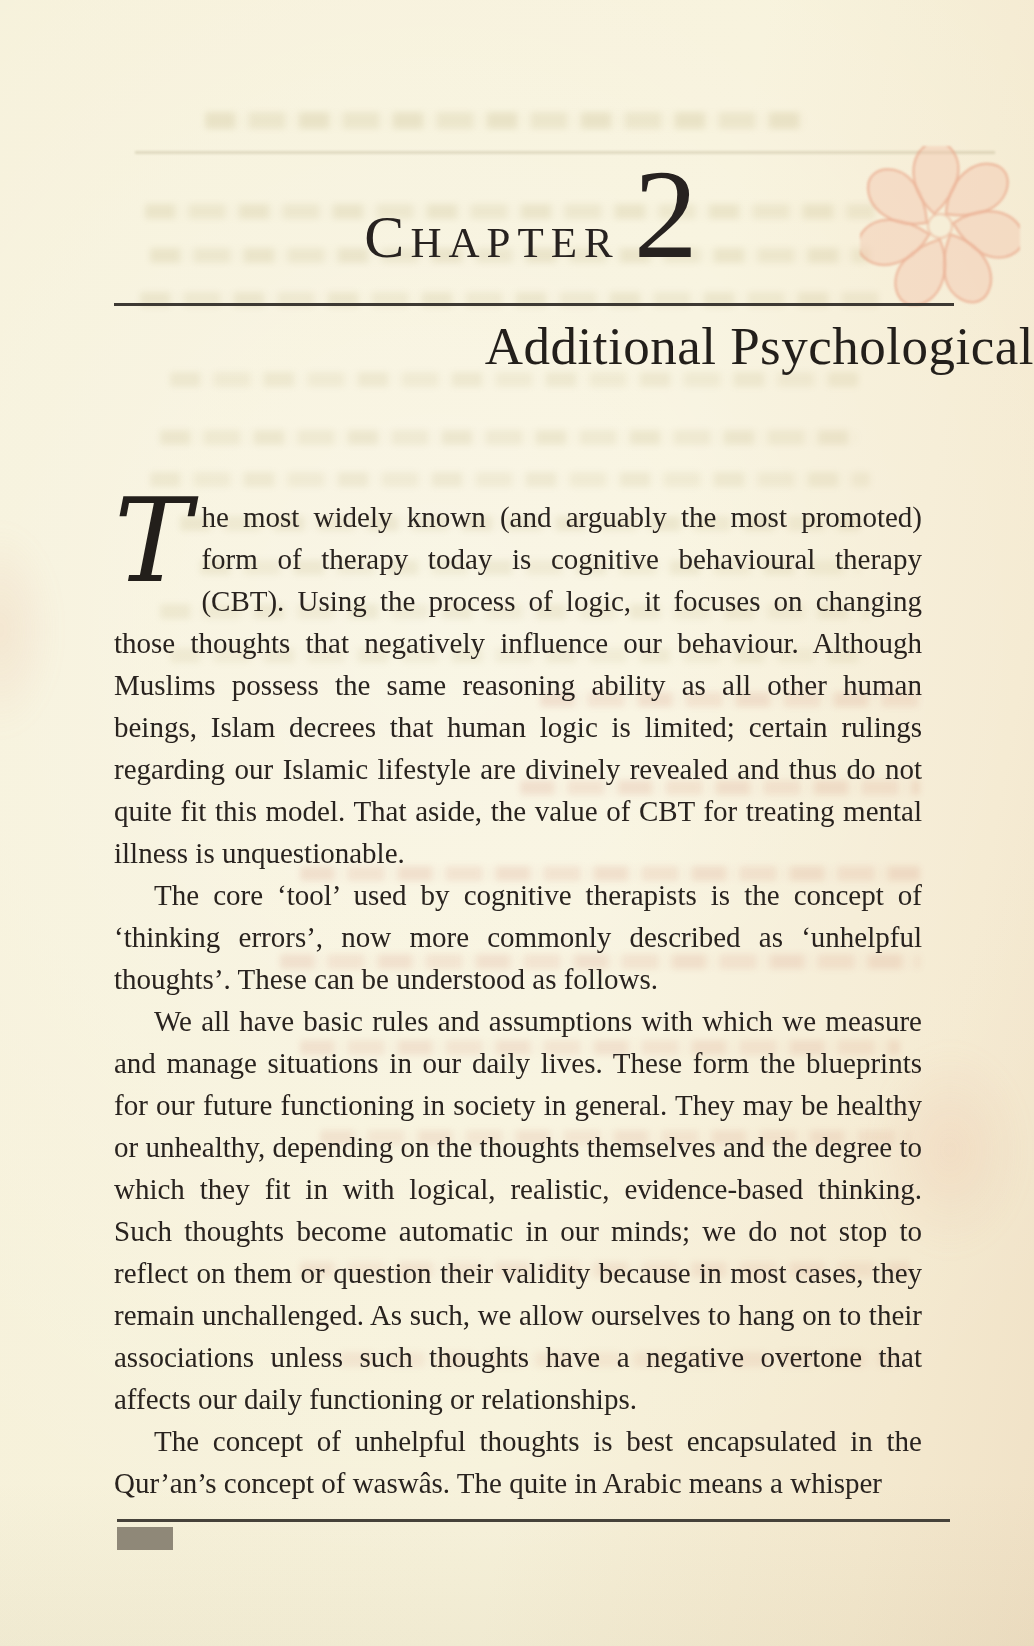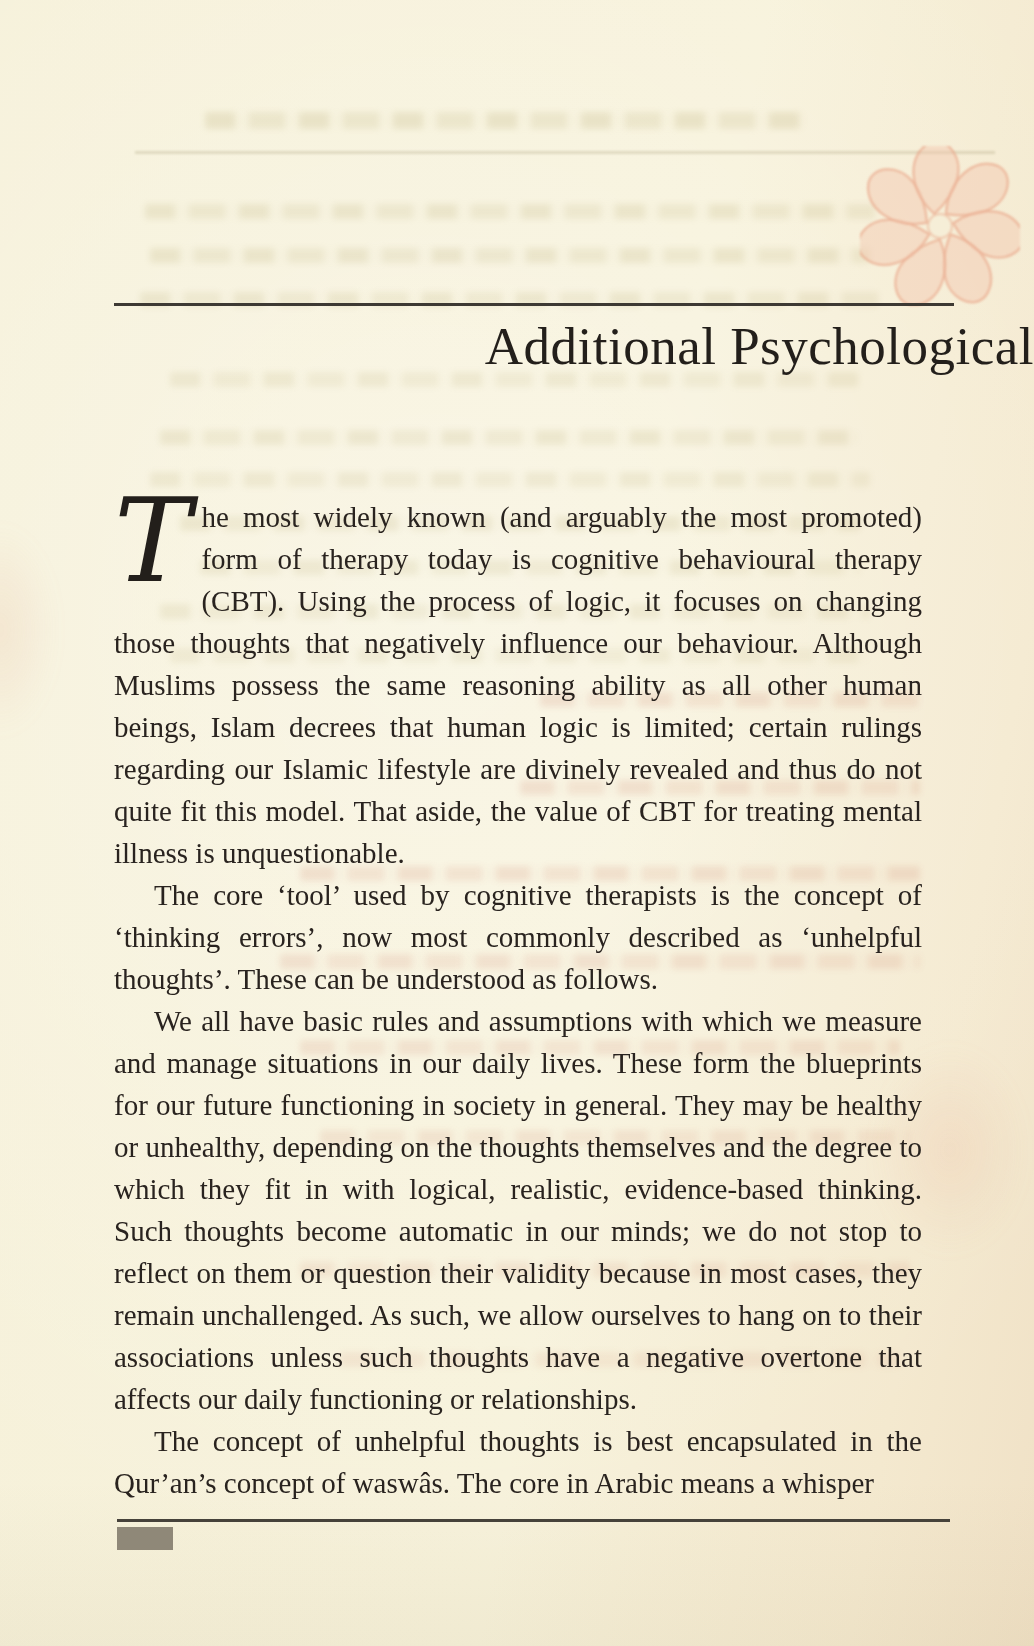--- a/index.html
+++ b/index.html
@@ -109,30 +109,33 @@
       <g transform="rotate(257)">    
           <path d="M 6 -12 C 8 -46 34 -70 58 -60 C 74 -52 70 -26 48 -16 C 34 -10 18 -10 6 -12 Z"></path>
         </g>
       <g transform="rotate(308.4)">  
           <path d="M 6 -12 C 8 -46 34 -70 58 -60 C 74 -52 70 -26 48 -16 C 34 -10 18 -10 6 -12 Z"></path>
         </g>
       <circle cx="0" cy="0" r="12" fill="#f6efd8" stroke="rgba(232,161,132,0.5)"></circle>
     </g>
   </svg>
 
+  <div class="chapter">
+    <span class="chapter-row"><span class="ci">C</span><span class="cr">HAPTER</span><span class="cn">2</span></span>
+  </div>
 
   <div class="rule-top"></div>
 
   <div class="title">
     <div>Additional Psychological</div>
   </div>
 
   <div class="body-text">
     <p class="first"><span class="dropcap">T</span><span>he most widely known (and arguably the most promoted) form of therapy today is cognitive behavioural therapy (CBT). Using the process of logic, it focuses on changing those thoughts that negatively influence our behaviour. Although Muslims possess the same reasoning ability as all other human beings, Islam decrees that human logic is limited; certain rulings regarding our Islamic lifestyle are divinely revealed and thus do not quite fit this model. That aside, the value of CBT for treating mental illness is unquestionable.</span></p>
-    <p>The core ‘tool’ used by cognitive therapists is the concept of ‘thinking errors’, now most commonly described as ‘unhelpful thoughts’. These can be understood as follows.</p>
+    <p>The core ‘tool’ used by cognitive therapists is the concept of ‘thinking errors’, now more commonly described as ‘unhelpful thoughts’. These can be understood as follows.</p>
     <p>We all have basic rules and assumptions with which we measure and manage situations in our daily lives. These form the blueprints for our future functioning in society in general. They may be healthy or unhealthy, depending on the thoughts themselves and the degree to which they fit in with logical, realistic, evidence-based thinking. Such thoughts become automatic in our minds; we do not stop to reflect on them or question their validity because in most cases, they remain unchallenged. As such, we allow ourselves to hang on to their associations unless such thoughts have a negative overtone that affects our daily functioning or relationships.</p>
-    <p><span>The concept of unhelpful thoughts is best encapsulated in the Qur’an’s concept of </span><span class="it">waswâs</span><span>. The core in Arabic means a whisper</span></p>
+    <p><span>The concept of unhelpful thoughts is best encapsulated in the Qur’an’s concept of </span><span class="it">waswâs</span><span>. The quite in Arabic means a whisper</span></p>
   </div>
 
   <div class="rule-bottom"></div>
   <div class="footer-block"></div>
 
 </div>
 
 </body></html>

